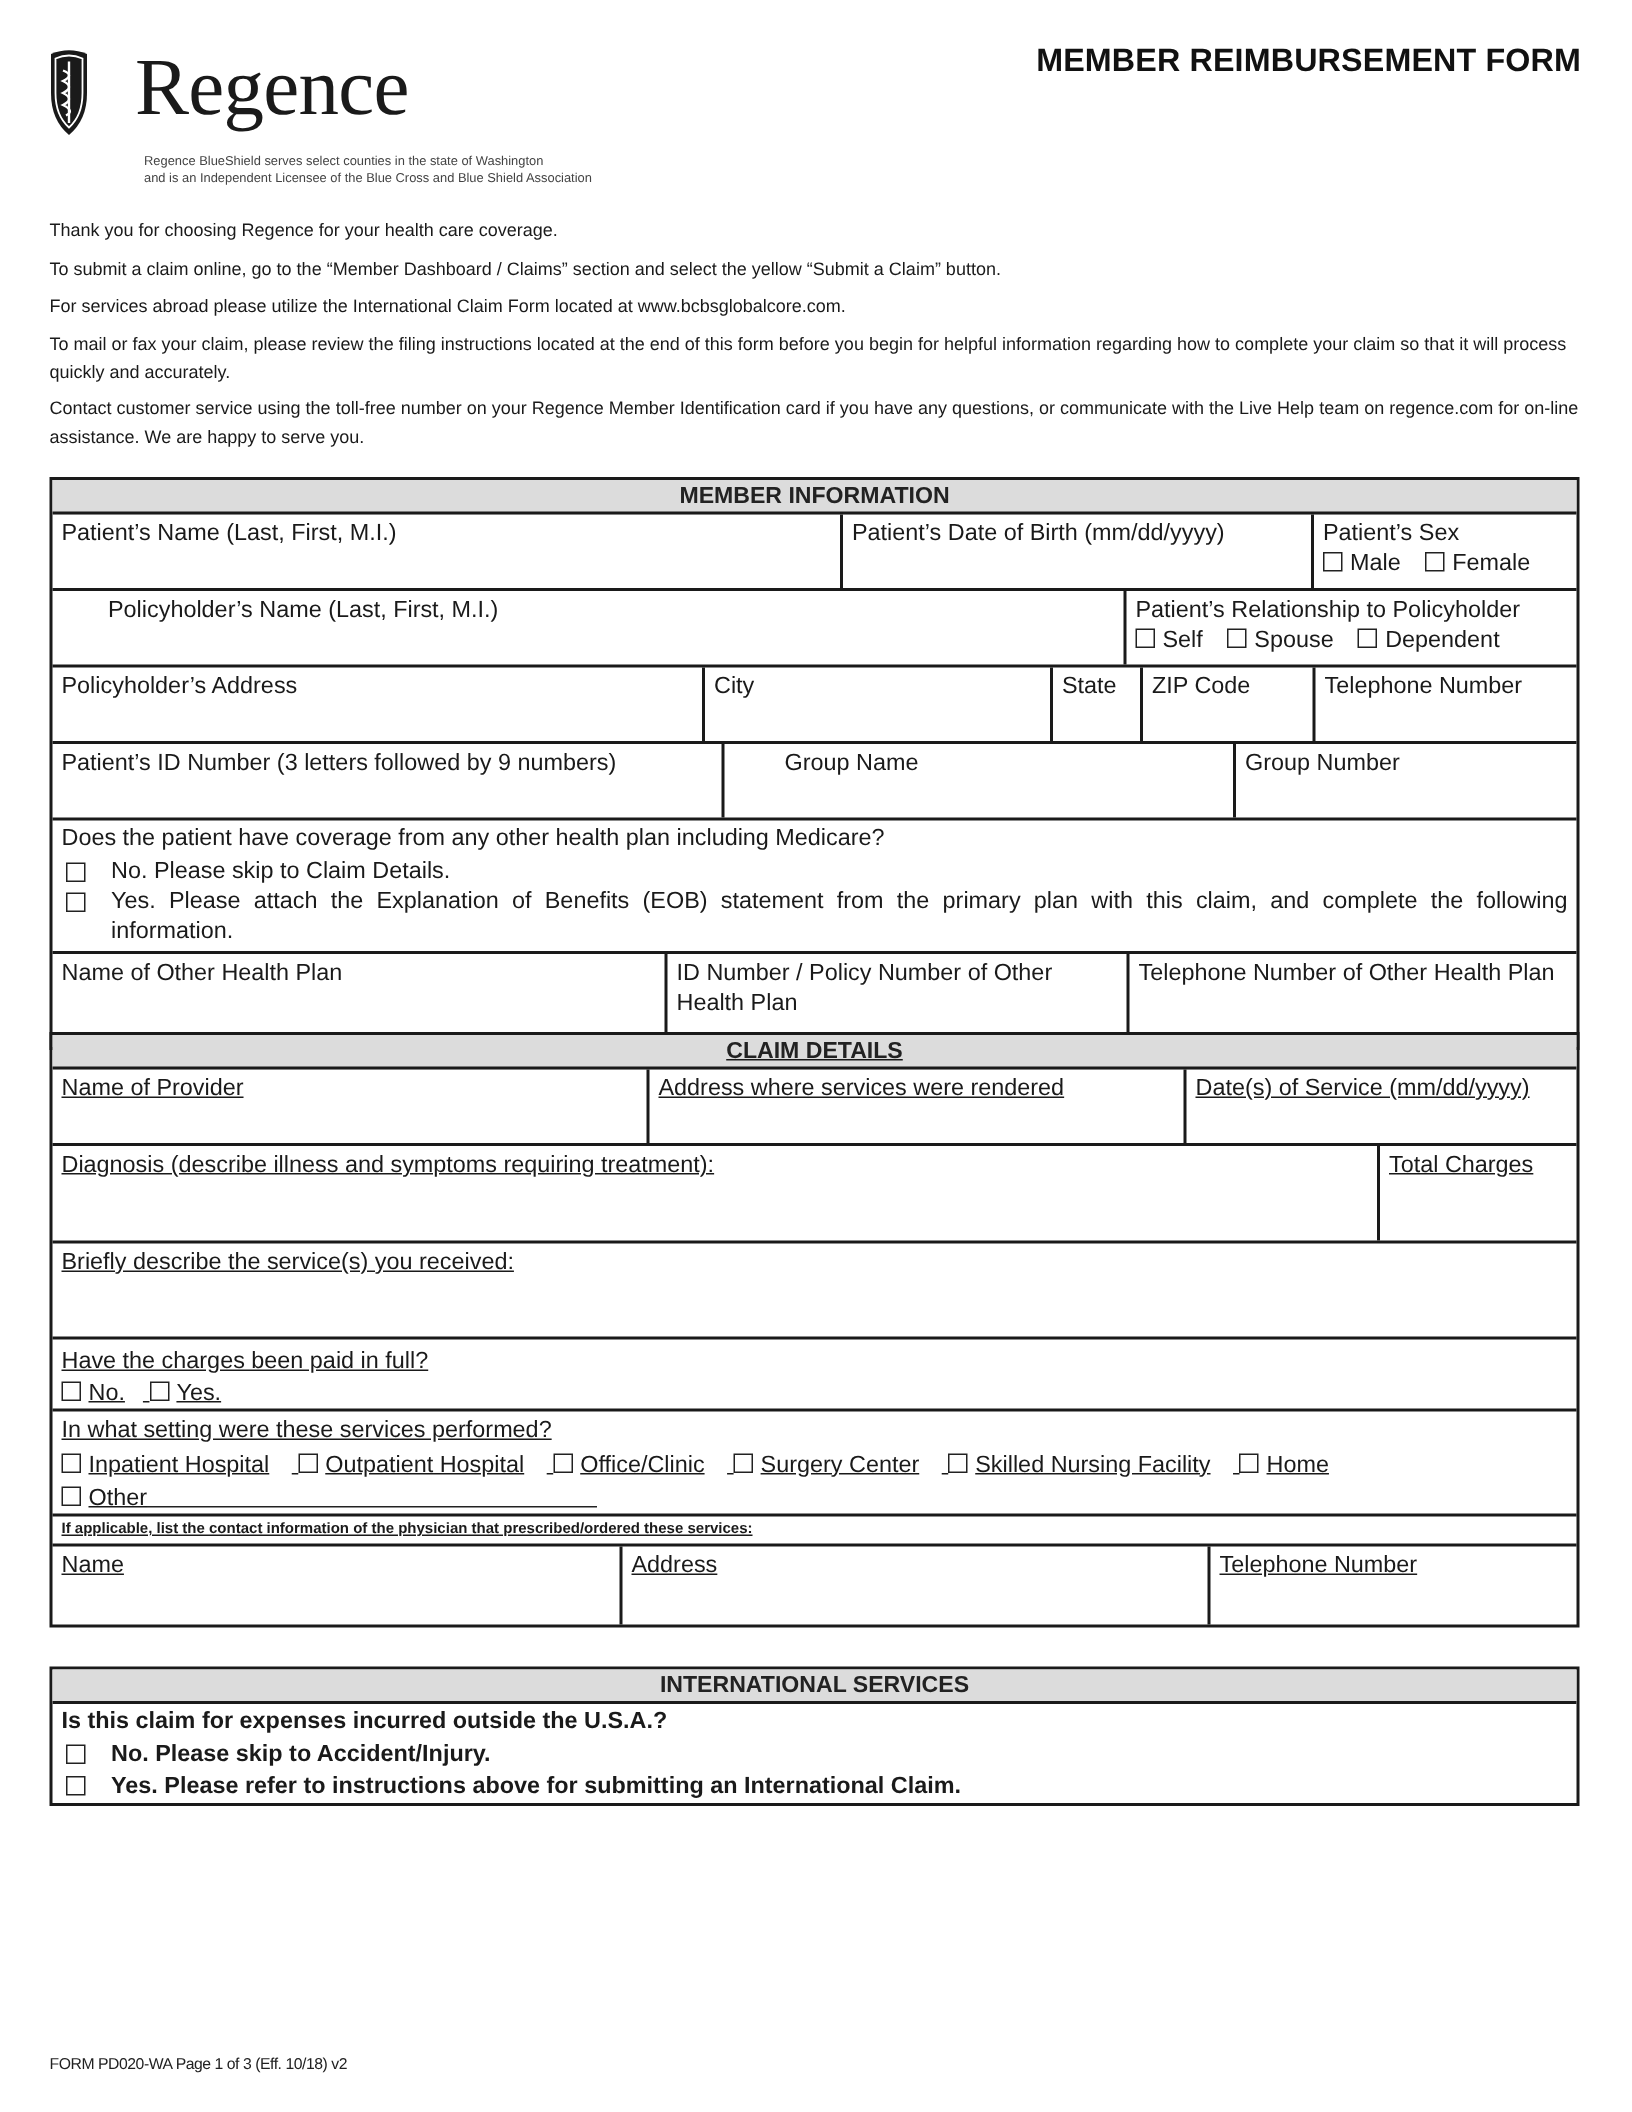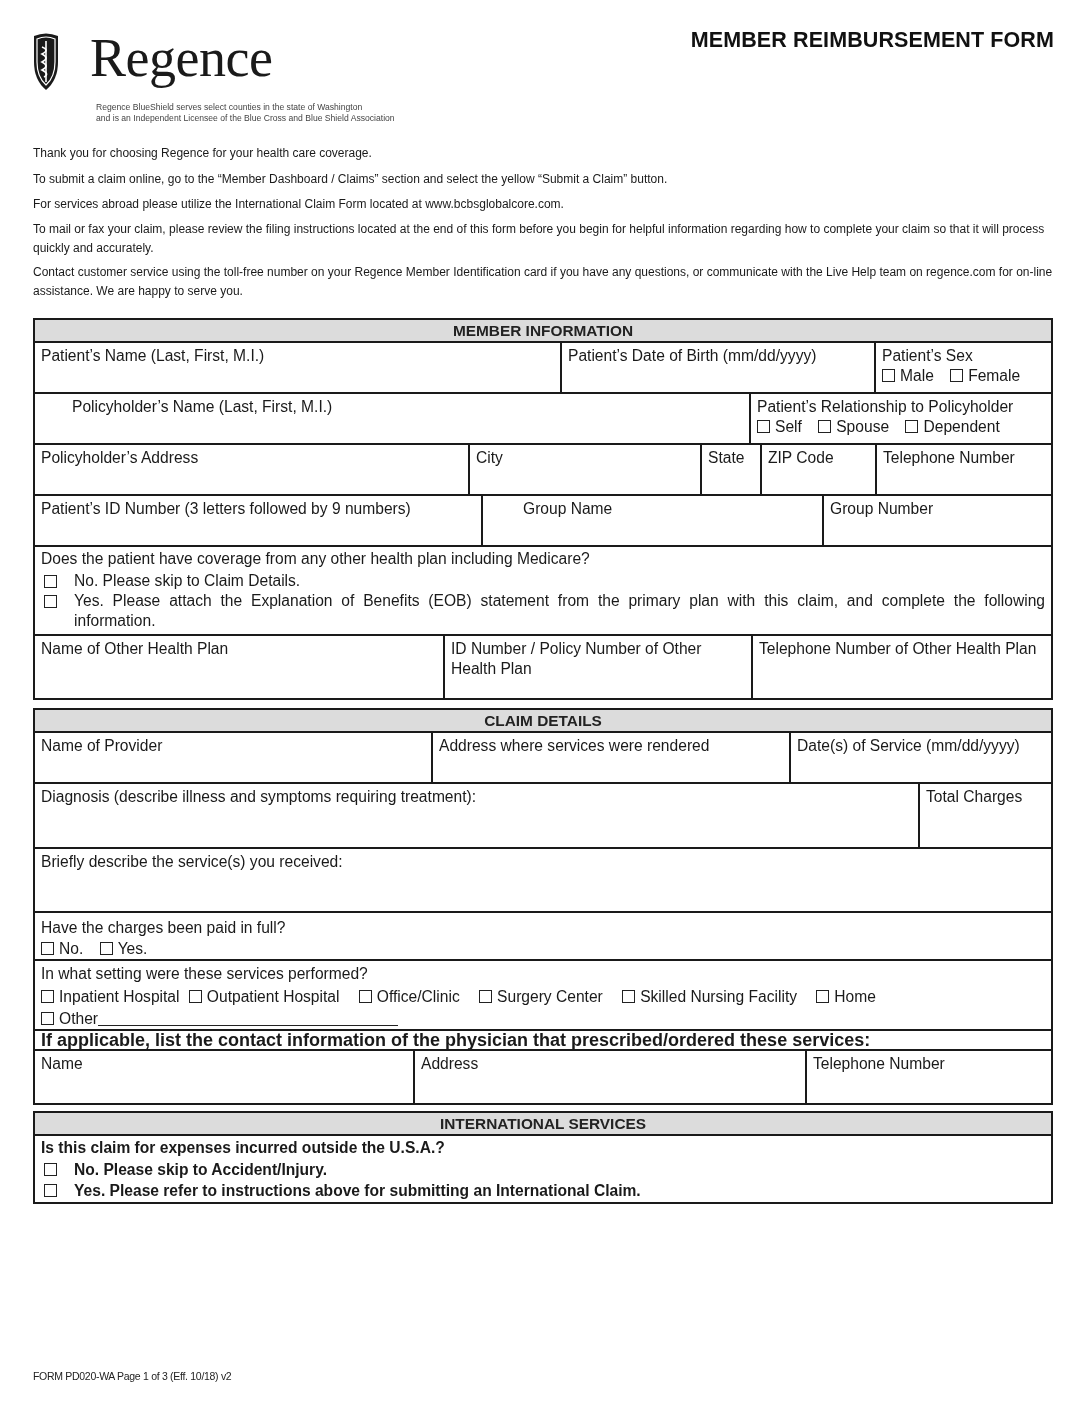--- a/index.html
+++ b/index.html
@@ -50,21 +50,21 @@
   .cell:last-child { border-right: none; }
   .cb {
     display: inline-block; width: 13px; height: 13px; border: 1.5px solid #222;
     box-sizing: border-box; vertical-align: -1px; margin-right: 5px; background: #fff;
   }
   .opt { white-space: nowrap; margin-right: 12px; }
   .opt:last-child { margin-right: 0; }
   .line-opt { display: flex; align-items: flex-start; }
   .line-opt .cb { margin-right: 17px; margin-left: 3px; margin-top: 4px; flex: none; }
   .justify { text-align: justify; }
-  .bold-small { font-weight: bold; font-size: 18px; padding: 0 6px; line-height: 18px; }
+  .bold-small { font-weight: bold; font-size: 10px; padding: 0 6px; line-height: 18px; }
   .underline-fill { display: inline-block; width: 150px; border-bottom: 1.5px solid #222; height: 15px; vertical-align: -2px; }
 
   .footer { left: 33px; top: 1370px; font-size: 10.5px; color: #222; letter-spacing: -0.3px; }
 </style>
 </head>
 <body>
 
 <svg class="abs logo-shield" viewBox="0 0 26 60">
   <path d="M1 4 Q13 -1 25 4 L25 30 Q25 48 13 58 Q1 48 1 30 Z" fill="#1a1a1a"></path>
   <path d="M4 7 Q13 3 22 7 L22 30 Q22 45 13 53 Q4 45 4 30 Z" fill="none" stroke="#fff" stroke-width="1.2"></path>
@@ -167,21 +167,21 @@
     </div>
     <div class="cell" style="width:308px;">
       <span>ID Number / Policy Number of Other Health Plan</span>
     </div>
     <div class="cell" style="flex:1;">
       <span>Telephone Number of Other Health Plan</span>
     </div>
   </div>
 </div>
 
-<div class="section" style="top:708px;">
+<div class="section" style="top:688px;text-decoration:underline;">
   <div class="sec-head">CLAIM DETAILS</div>
 
   <div class="row" style="height:51px;">
     <div class="cell" style="width:398px;">
       <span>Name of Provider</span>
     </div>
     <div class="cell" style="width:358px;">
       <span>Address where services were rendered</span>
     </div>
     <div class="cell" style="flex:1; white-space:nowrap;">
@@ -211,21 +211,21 @@
         <span class="opt"><span class="cb"></span><span>No.</span></span>
         <span class="opt"><span class="cb"></span><span>Yes.</span></span>
       </div>
     </div>
   </div>
 
   <div class="row" style="height:70px;">
     <div class="cell" style="flex:1; padding-top:2px; line-height:22.5px;">
       <div>In what setting were these services performed?</div>
       <div>
-        <span class="opt" style="margin-right:5px"><span class="cb"></span><span>Inpatient Hospital</span></span>
+        <span class="opt" style="margin-right:15px"><span class="cb"></span><span>Inpatient Hospital</span></span>
         <span class="opt" style="margin-right:15px"><span class="cb"></span><span>Outpatient Hospital</span></span>
         <span class="opt" style="margin-right:15px"><span class="cb"></span><span>Office/Clinic</span></span>
         <span class="opt" style="margin-right:15px"><span class="cb"></span><span>Surgery Center</span></span>
         <span class="opt" style="margin-right:15px"><span class="cb"></span><span>Skilled Nursing Facility</span></span>
         <span class="opt"><span class="cb"></span><span>Home</span></span>
       </div>
       <div>
         <span class="opt"><span class="cb"></span><span>Other</span><span class="underline-fill" style="width:300px"></span></span>
       </div>
     </div>

